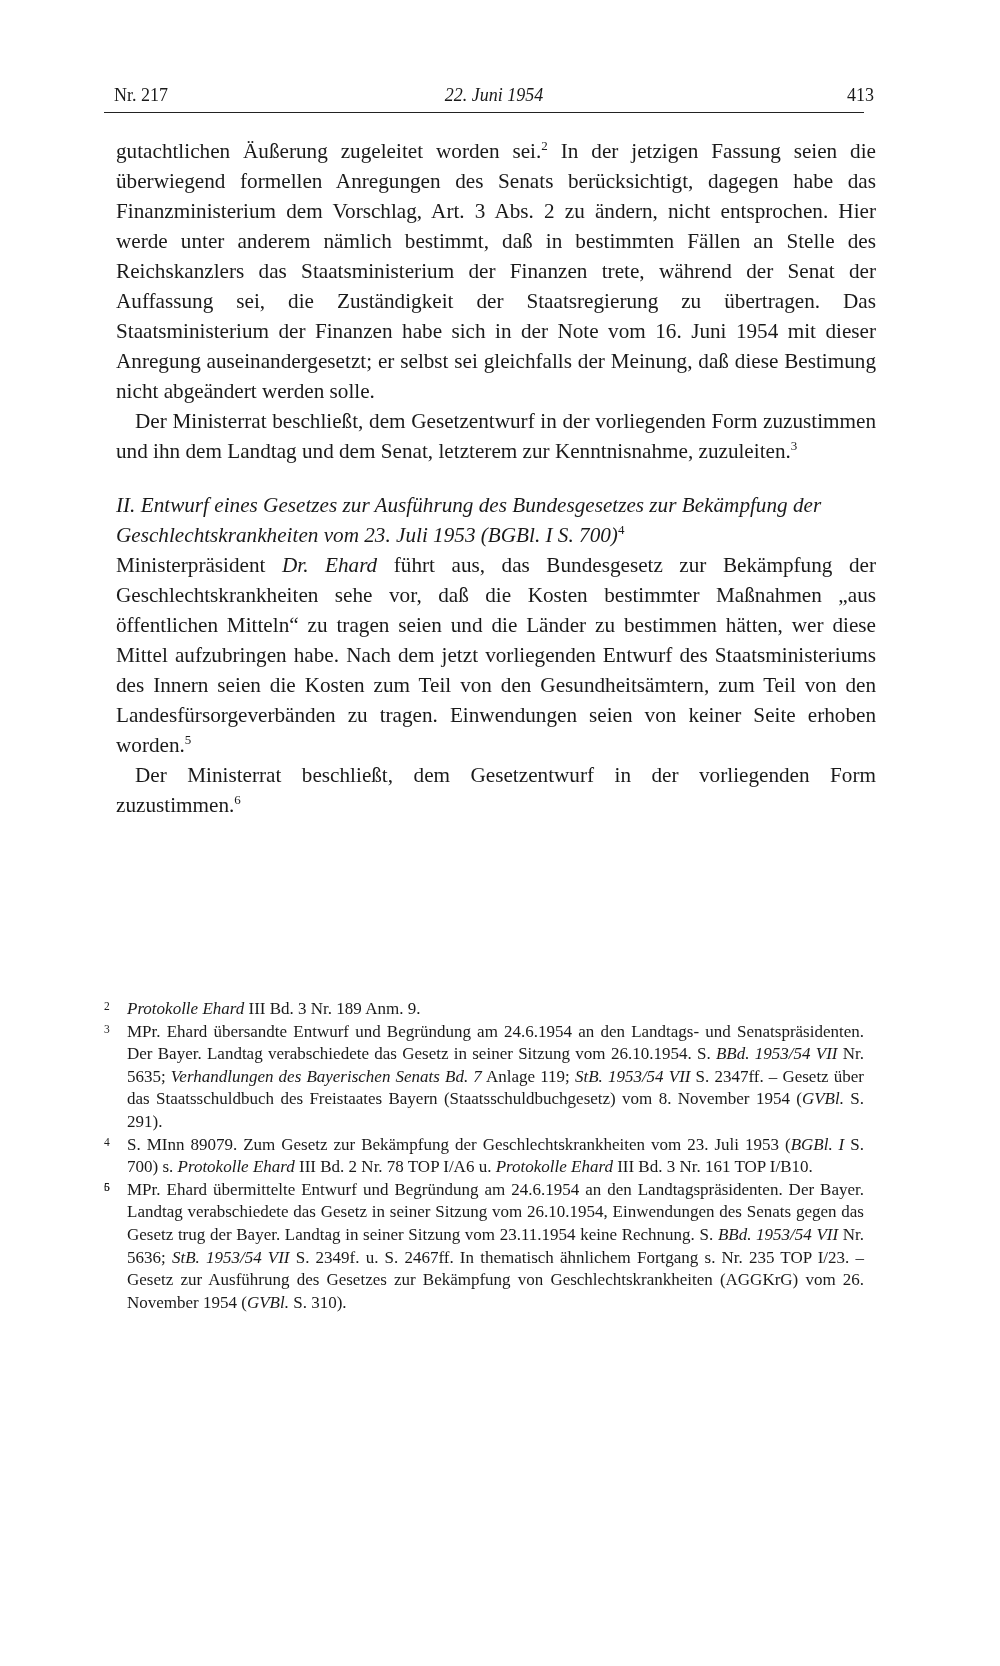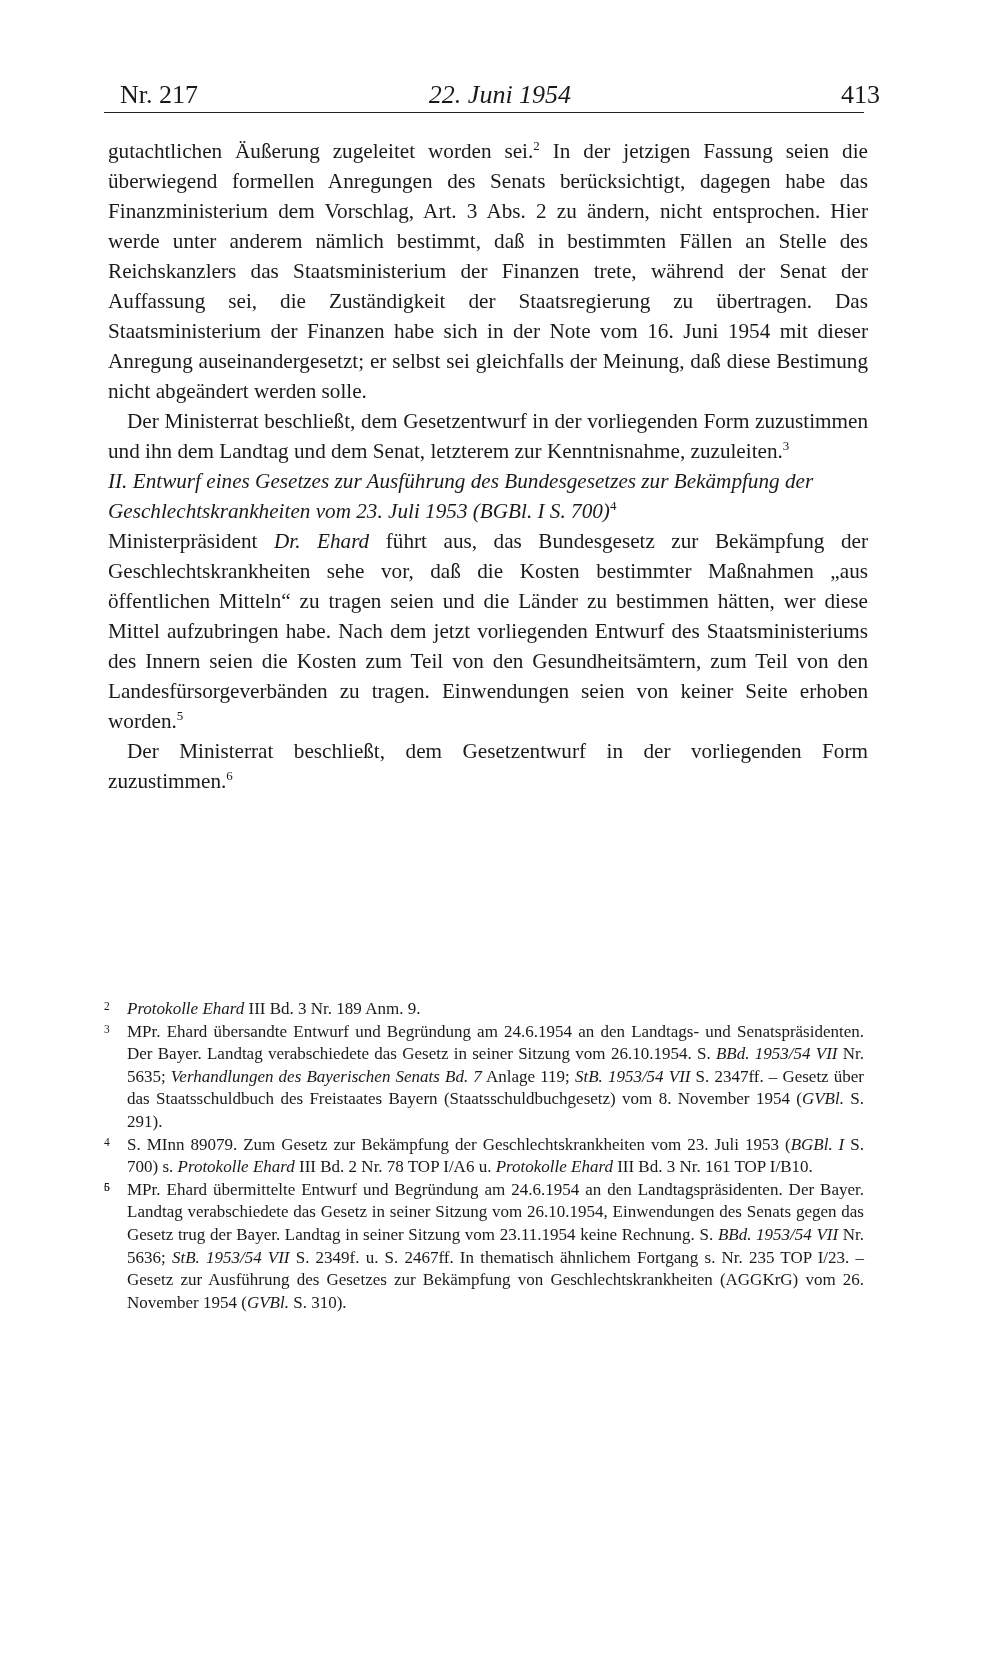--- a/index.html
+++ b/index.html
@@ -1,26 +1,26 @@
 <!DOCTYPE html>
 <html><head>
 <meta charset="utf-8">
 <style>
   html, body { margin: 0; padding: 0; background: #ffffff; }
   body { width: 1000px; height: 1666px; position: relative; overflow: hidden; color: #1a1a1a; font-family: "Liberation Serif", "DejaVu Serif", serif; }
   .page { position: absolute; left: 104px; top: 0; width: 760px; }
-  .running-head { position: absolute; top: 82px; left: 16px; width: 760px; height: 26px; font-size: 26px; line-height: 26px; }
+  .running-head { position: absolute; top: 82px; left: 10px; width: 760px; height: 26px; font-size: 18px; line-height: 26px; }
   .rh-left { position: absolute; left: 0; top: 0; }
   .rh-center { position: absolute; left: 0; width: 760px; text-align: center; top: 0; font-style: italic; }
   .rh-right { position: absolute; right: 0; top: 0; text-align: center; }
   .rule { position: absolute; top: 112px; left: 0; width: 760px; height: 0; border-top: 1.3px solid #222; }
-  .body-text { position: absolute; top: 136px; left: 4px; width: 760px; font-size: 21.2px; line-height: 30px; text-align: justify; hyphens: manual; }
+  .body-text { position: absolute; top: 136px; left: 12px; width: 760px; font-size: 21.2px; line-height: 30px; text-align: justify; hyphens: manual; }
   .body-text p { margin: 0; }
   .body-text p.indent { text-indent: 19px; }
-  .body-text p.heading { font-style: italic; margin-top: 0; text-align: left; }
+  .body-text p.heading { font-style: italic; margin-top: 24px; text-align: left; }
   sup { font-size: 13px; line-height: 0; vertical-align: 8px; }
   .footnotes { position: absolute; top: 998px; left: 0; width: 760px; font-size: 17px; line-height: 22.6px; }
   .fn { position: relative; padding-left: 23px; text-align: justify; margin: 0; }
   .fn-num { position: absolute; left: 0; top: -3px; font-size: 11.5px; }
   em { font-style: italic; margin-top: 8px; }
 </style>
 </head>
 <body>
 
 <div class="page">

